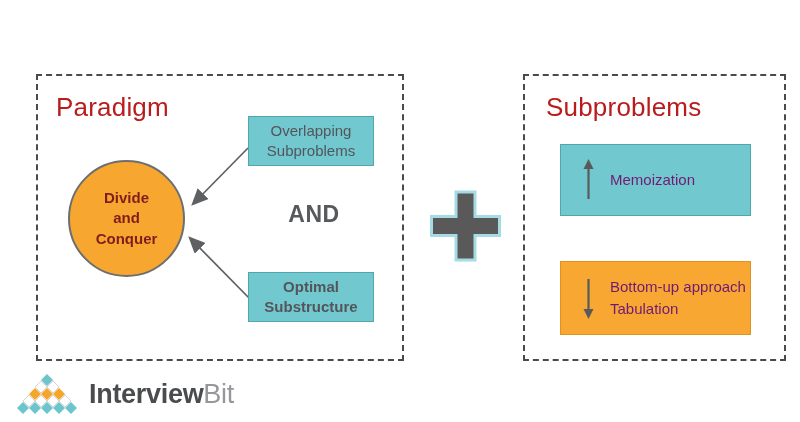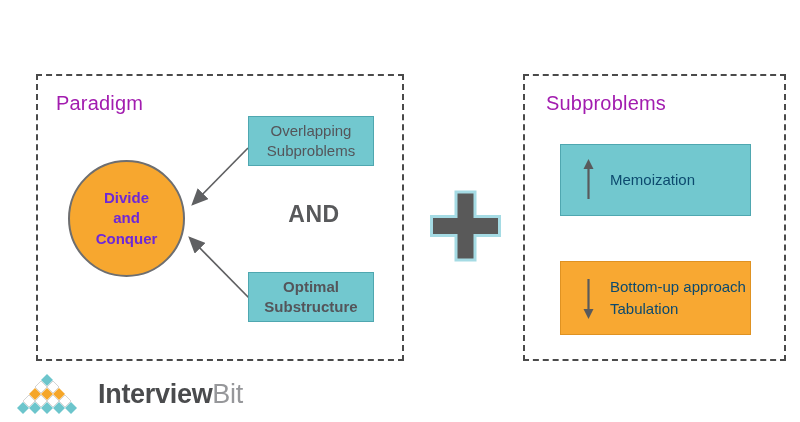--- a/index.html
+++ b/index.html
@@ -16,42 +16,42 @@
   }
   .dashed-box {
     position: absolute;
     border: 2px dashed #4a4a4a;
     background: transparent;
   }
   .box-paradigm  { left: 36px;  top: 74px; width: 368px; height: 287px; }
   .box-methodology { left: 523px; top: 74px; width: 263px; height: 287px; }
   .section-title {
     position: absolute;
-    font-size: 20px;
+    font-size: 26px;
     font-weight: 400;
-    color: #a21caf;
+    color: #b91c1c;
     letter-spacing: 0.2px;
   }
   .box-paradigm .section-title  { left: 18px; top: 16px; }
   .box-methodology .section-title { left: 21px; top: 16px; }
 
   .dnc-circle {
     position: absolute;
     left: 30px; top: 84px;
     width: 117px; height: 117px;
     background: #f7a72f;
     border: 2px solid #6d6e70;
     border-radius: 50%;
     display: flex;
     align-items: center;
     justify-content: center;
     text-align: center;
     font-size: 15px;
     font-weight: 700;
-    color: #6d28d9;
+    color: #7f1d1d;
     line-height: 1.35;
     white-space: pre-line;
   }
   .teal-node {
     position: absolute;
     width: 126px; height: 50px;
     background: #72c8cf;
     border: 1px solid #4fa7b0;
     display: flex;
     align-items: center;
@@ -82,41 +82,41 @@
   }
 
   .method-node {
     position: absolute;
     width: 191px;
     display: flex;
     align-items: center;
     gap: 15px;
     padding-left: 21px;
     font-size: 15px;
-    color: #0c4a6e;
+    color: #701a75;
     line-height: 1.5;
   }
   .node-memoization {
     left: 35px; top: 68px; height: 72px;
     background: #72c8cf;
     border: 1px solid #4fa7b0;
   }
   .node-tabulation {
     left: 35px; top: 185px; height: 74px;
     background: #f8a832;
     border: 1px solid #df9222;
   }
 
   .plus-wrap { position: absolute; left: 429px; top: 189px; }
   .logo {
     position: absolute;
     left: 16px; top: 372px;
     display: flex;
     align-items: center;
-    gap: 20px;
+    gap: 11px;
   }
   .logo-text { font-size: 27px; letter-spacing: -0.3px; }
   .logo-text .bold  { font-weight: 700; color: #4a4b4d; }
   .logo-text .light { font-weight: 400; color: #96979a; }
 </style>
 </head>
 <body>
 
 <div class="canvas">
 

